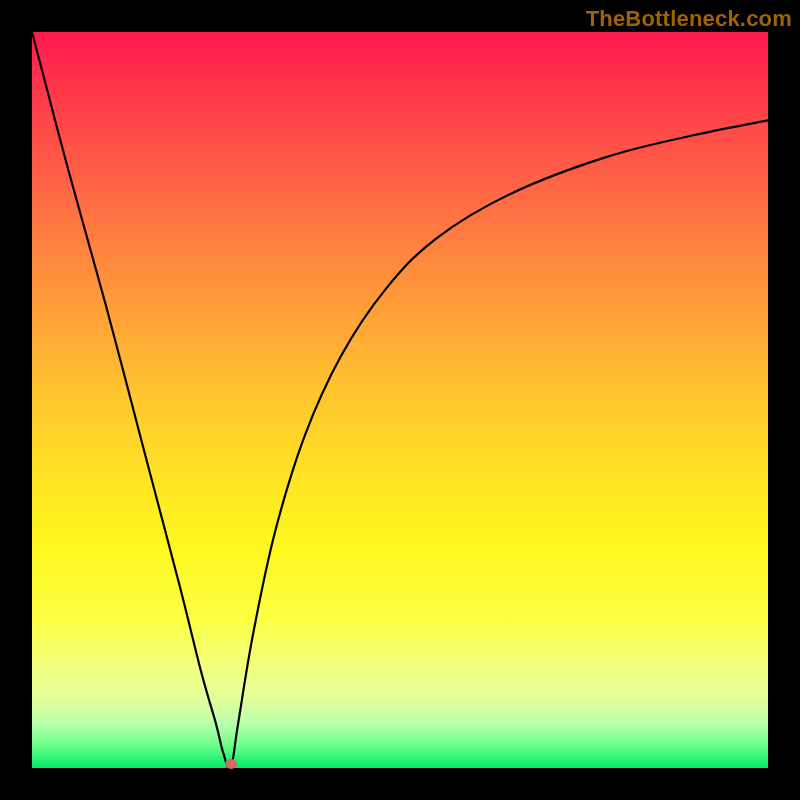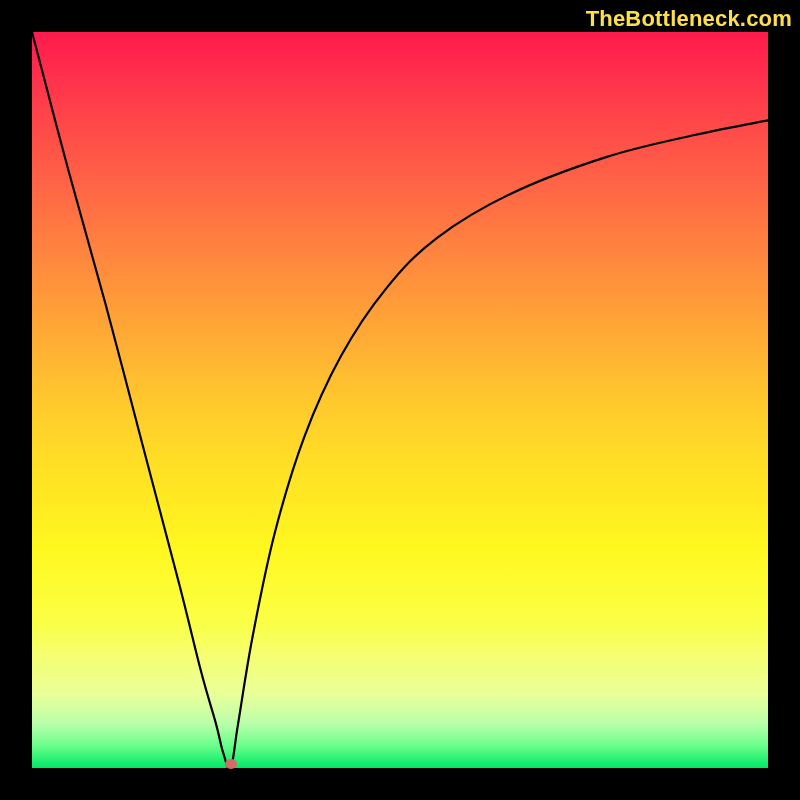--- a/index.html
+++ b/index.html
@@ -33,21 +33,21 @@
       #00e765 100%
     );
   }
   .watermark {
     position: absolute;
     top: 6px;
     right: 8px;
     font-family: Arial, Helvetica, sans-serif;
     font-size: 22px;
     font-weight: bold;
-    color: #fde047;
+    color: #a16207;
     letter-spacing: 0.2px;
     z-index: 5;
   }
   svg.curve {
     position: absolute;
     top: 32px;
     left: 32px;
     width: 736px;
     height: 736px;
     z-index: 3;

